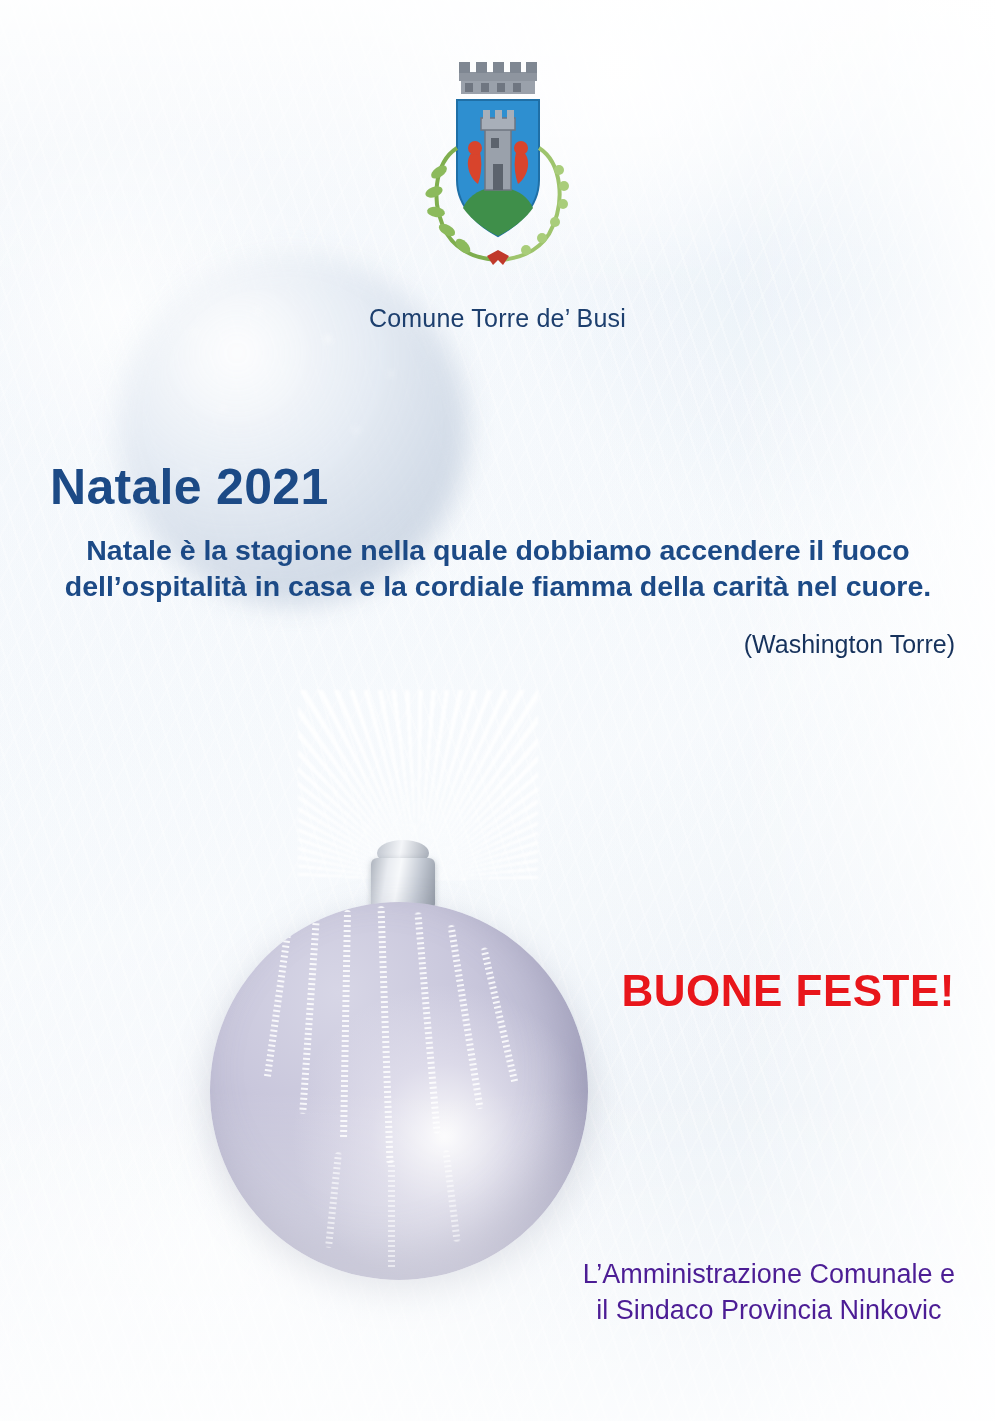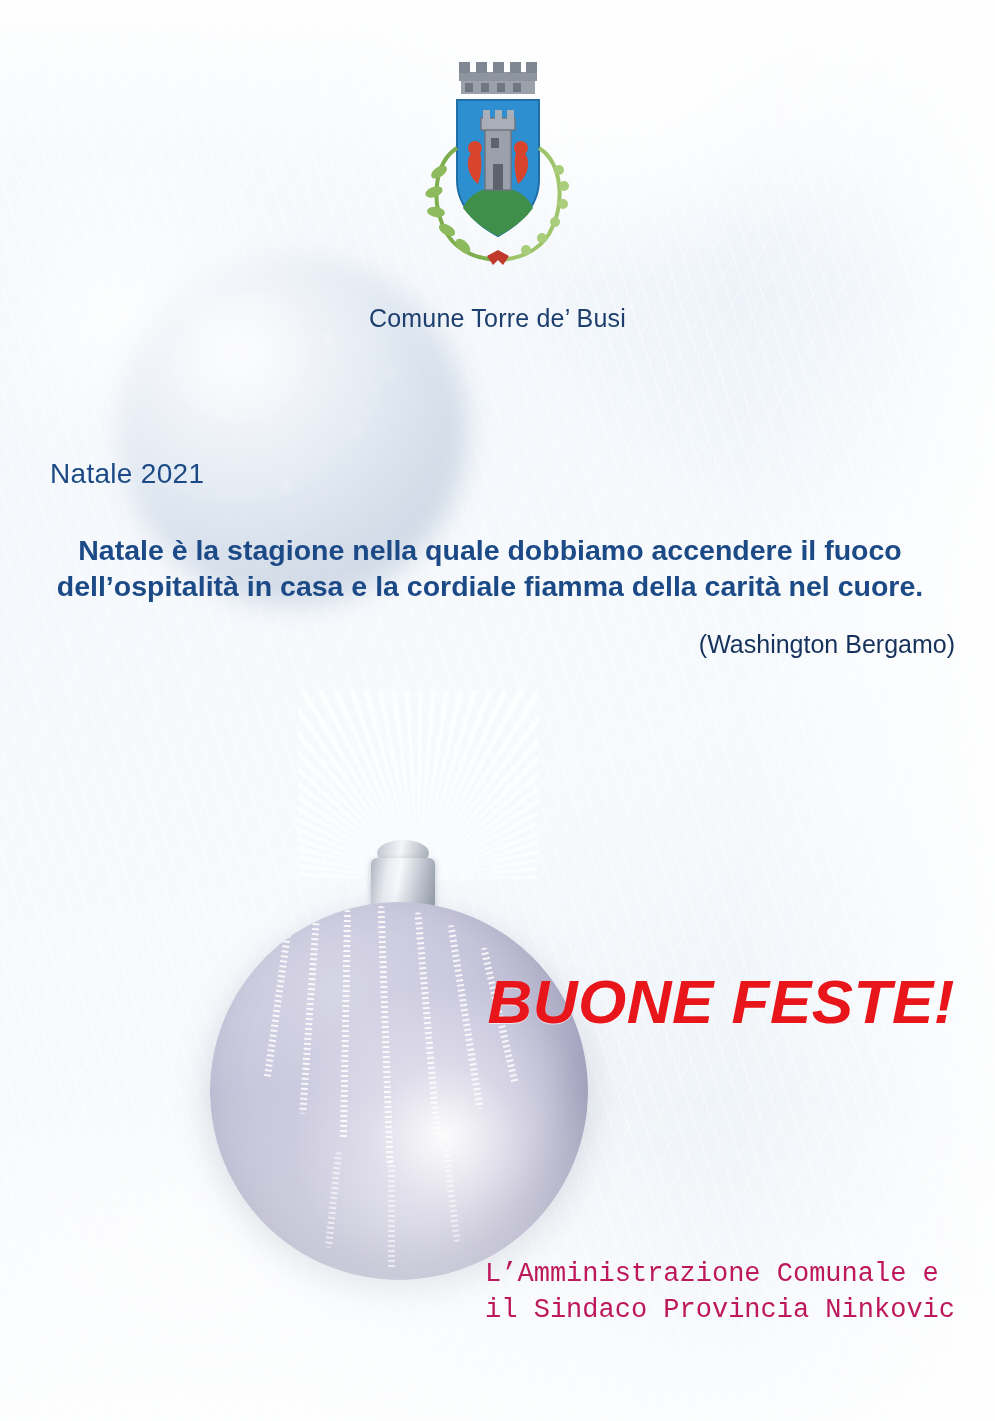--- a/index.html
+++ b/index.html
@@ -142,59 +142,57 @@
     font-size: 25px;
     line-height: 1.32;
     font-weight: 400;
     letter-spacing: .2px;
     margin-top: 24px;
   }
   .title {
     position: absolute;
     left: 50px; top: 458px;
     color: #1c4a86;
-    font-size: 28px;
-    font-weight: 400;
+    font-size: 50px;
+    font-weight: 700;
     letter-spacing: .3px;
   }
   .quote {
     position: absolute;
-    left: 34px; top: 532px; width: 912px;
+    left: 42px; top: 532px; width: 912px;
     color: #1c4a86;
     font-size: 28.5px;
     font-weight: 700;
     line-height: 1.28;
     text-align: center;
   }
   .quote-author {
     position: absolute;
     right: 40px; top: 630px;
     color: #16325c;
     font-size: 25px;
     font-weight: 400;
   }
   .greeting {
     position: absolute;
     right: 40px; top: 966px;
     color: #e8161b;
-    font-size: 62px;
+    font-size: 44px;
     font-weight: 700;
-    font-style: italic;
     letter-spacing: .5px;
     text-shadow: 0 1px 0 rgba(255,255,255,.6);
   }
   .signature {
     position: absolute;
     right: 40px; top: 1256px;
-    text-align: left;
-    color: #be185d;
+    text-align: center;
+    color: #4c1d95;
     font-size: 27px;
     line-height: 1.34;
     font-weight: 400;
-    font-family: Liberation Mono, monospace;
   }
 </style>
 </head>
 <body>
 
 <div class="poster">
 
   <div class="bg"></div>
   <div class="needles"></div>
   <div class="haze-top"></div>
@@ -282,21 +280,21 @@
     </svg>
   </div>
 
   <div class="org-lines">
     <div>Comune Torre de’ Busi</div>
   </div>
 
   <div class="title">Natale 2021</div>
 
   <div class="quote">Natale è la stagione nella quale dobbiamo accendere il fuoco dell’ospitalità in casa e la cordiale fiamma della carità nel cuore.</div>
-  <div class="quote-author">(Washington Bergamo)</div>
+  <div class="quote-author">(Washington Torre)</div>
 
   <div class="greeting">BUONE FESTE!</div>
 
   <div class="signature">
     <div>L’Amministrazione Comunale e</div>
     <div>il Sindaco Provincia Ninkovic</div>
   </div>
 
 </div>
 

